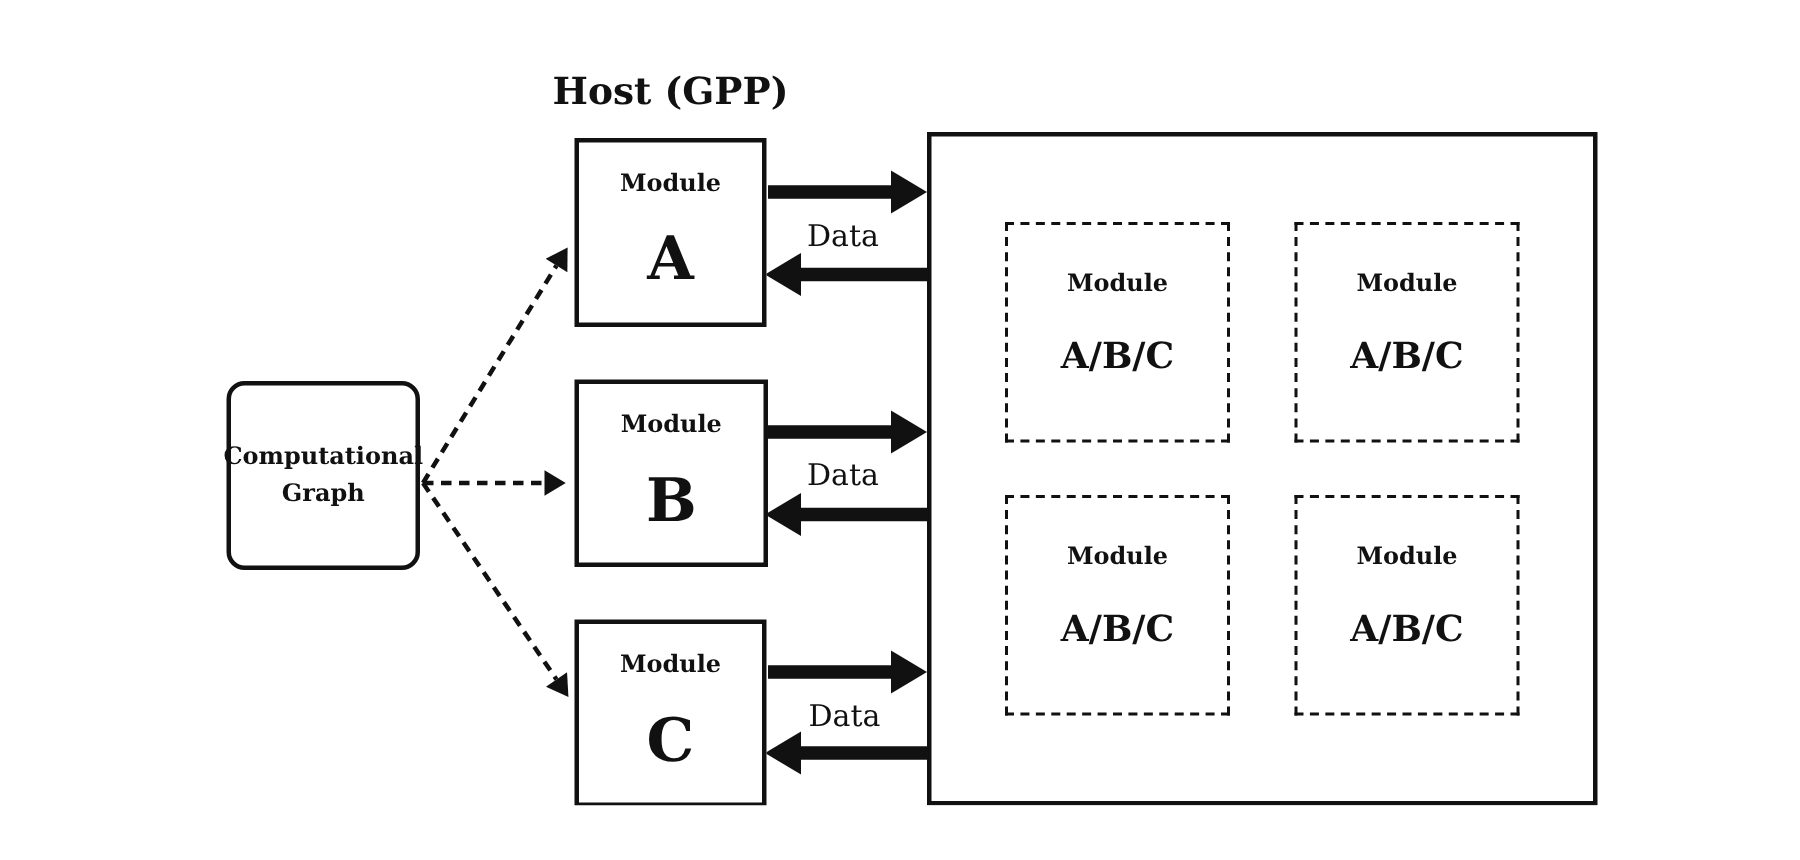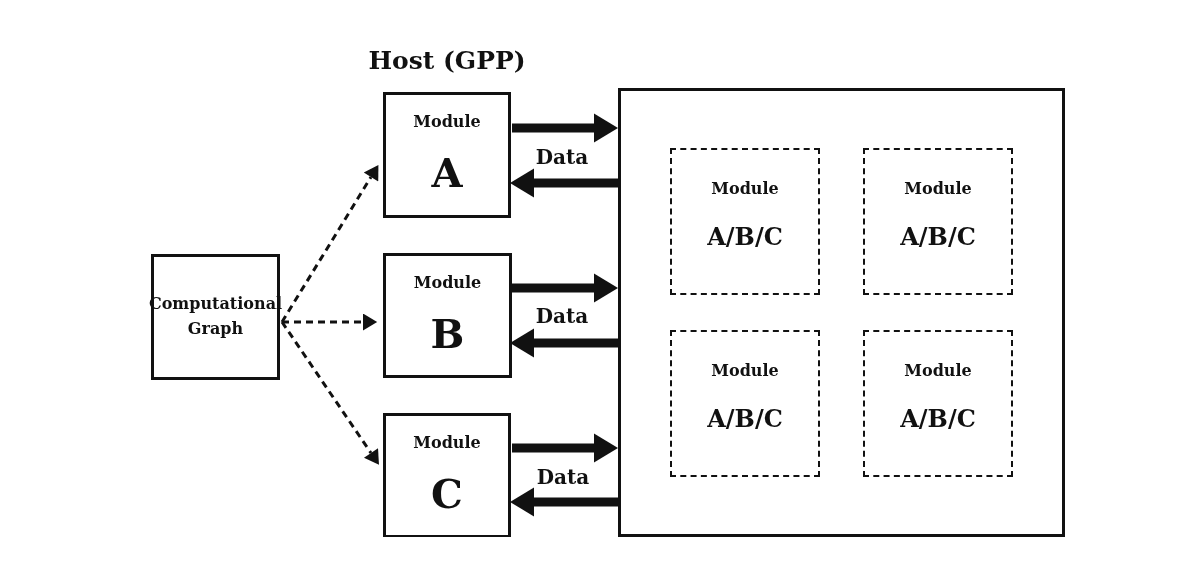--- a/index.html
+++ b/index.html
@@ -41,20 +41,21 @@
     background: #ffffff;
   }
   .solid-box { border: 3px solid #111111; }
 
   .graph-box {
     left: 151px; top: 254px; width: 129px; height: 126px;
     display: flex; align-items: center; justify-content: center;
     text-align: center;
     font-size: 16px; font-weight: 700; line-height: 1.55;
     padding: 0 4px;
+    border-radius: 12px;
   }
 
   .module-box {
     display: flex; flex-direction: column; align-items: center;
     padding-top: 16px;
   }
   .module-a { left: 383px; top: 92px;  width: 128px; height: 126px; }
   .module-b { left: 383px; top: 253px; width: 129px; height: 125px; }
   .module-c { left: 383px; top: 413px; width: 128px; height: 125px; }
 
@@ -82,21 +83,21 @@
   .db-1 { left: 670px; top: 148px; }
   .db-2 { left: 863px; top: 148px; }
   .db-3 { left: 670px; top: 330px; }
   .db-4 { left: 863px; top: 330px; }
 
   .data-label {
     position: absolute;
     width: 100px;
     text-align: center;
     font-size: 20px;
-    font-weight: 700;
+    font-weight: 400;
     line-height: 26px;
   }
   .data-a { left: 512px; top: 144px; }
   .data-b { left: 512px; top: 303px; }
   .data-c { left: 513px; top: 464px; }
 </style>
 </head>
 <body>
 
 <div class="canvas">

